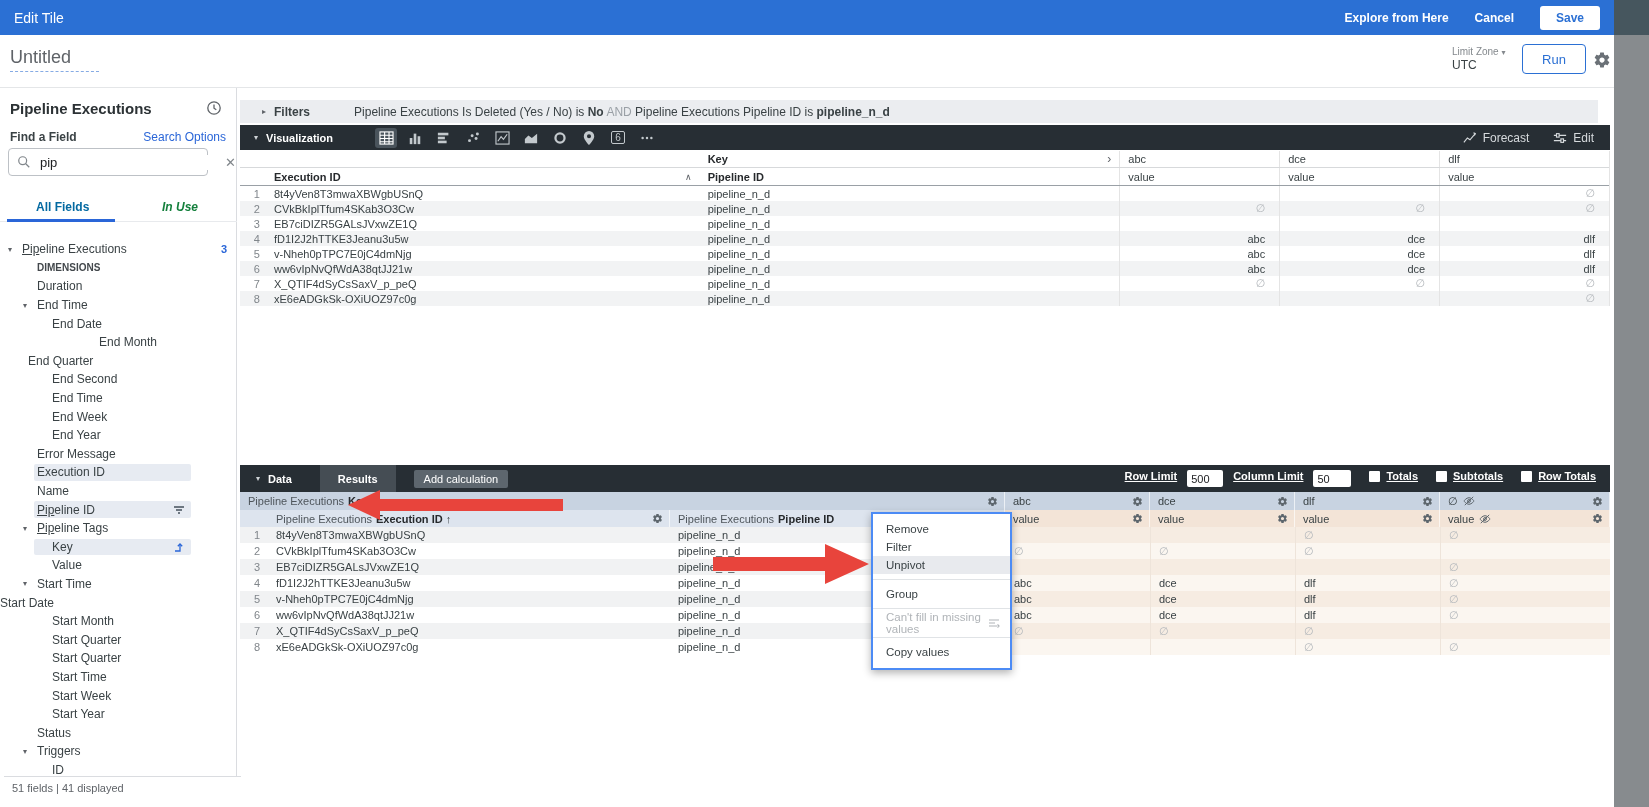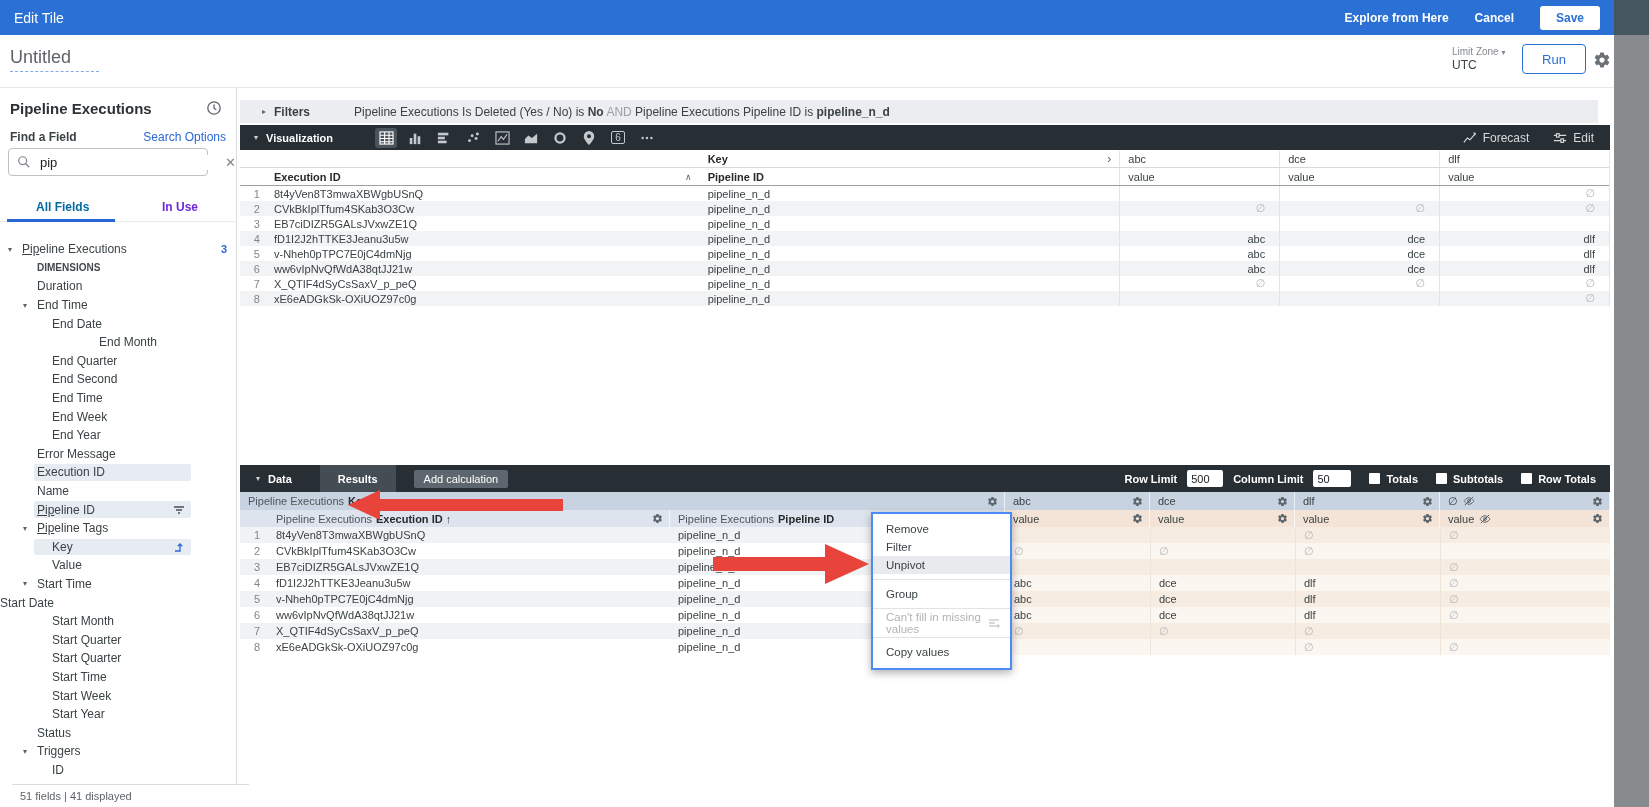--- a/index.html
+++ b/index.html
@@ -32,34 +32,34 @@
   .sb-heading { position:absolute; left:10px; top:12px; font-size:15px; font-weight:bold; color:#2c3235; }
   .sb-history { position:absolute; right:14px; top:12px; color:#5f6368; cursor:pointer; }
   .sb-find { position:absolute; left:10px; top:42px; font-size:12px; font-weight:bold; color:#3a4245; }
   .sb-searchopts { position:absolute; right:10px; top:42px; font-size:12px; color:#2a66d8; cursor:pointer; }
   .sb-search { position:absolute; left:8px; top:60px; width:200px; height:28px; border:1px solid #bdc1c6; border-radius:4px; display:flex; align-items:center; padding:0 8px; gap:9px; }
   .sb-search input { border:none; outline:none; flex:1; font-size:13px; color:#202124; font-family:inherit; }
   .sb-clear { color:#80868b; font-size:13px; cursor:pointer; }
   .sb-tabs { position:absolute; left:0; top:108px; width:237px; height:26px; border-bottom:1px solid #e8eaed; }
   .sb-tab { position:absolute; top:4px; font-size:12px; font-weight:bold; cursor:pointer; }
   .sb-tab.active { color:#0369a1; }
-  .sb-tab.idle { color:#6d28d9; }
+  .sb-tab.idle { color:#15803d;font-style:italic; }
   .sb-underline { position:absolute; left:7px; bottom:-1px; width:108px; height:3px; background:#2a66d8; }
   .tree { position:absolute; left:0; top:152px; width:237px; }
   .titem { position:relative; height:18.6px; display:flex; align-items:center; font-size:12px; color:#3a4245; cursor:pointer; }
   .titem .hl { position:absolute; left:34px; right:46px; top:1px; bottom:1px; background:#e7ebf2; border-radius:2px; }
   .titem .lbl { position:relative; z-index:1; }
   .titem.root .lbl { font-weight:500; }
   .titem.section .lbl { font-size:10px; font-weight:bold; color:#43484c; }
   .tcaret { width:14px; font-size:8px; color:#5f6368; position:relative; z-index:1; }
   .tspace { width:14px; }
   .m { text-decoration:underline; }
   .badge { position:absolute; right:10px; font-size:11px; color:#2a66d8; font-weight:bold; }
   .trow-icon { position:absolute; right:52px; z-index:2; display:flex; }
-  .sb-footer { position:absolute; left:12px; bottom:0; width:237px; height:23px; border-top:1px solid #dadce0; font-size:11px; color:#5f6368; padding:5px 0 0 8px; background:#fff; }
+  .sb-footer { position:absolute; left:4px; bottom:0; width:237px; height:31px; border-top:1px solid #dadce0; font-size:11px; color:#5f6368; padding:5px 0 0 8px; background:#fff; }
 
   
   .main { position:absolute; left:237px; top:88px; width:1377px; height:719px; }
 
   .filters-bar { position:absolute; left:3px; top:12px; width:1358px; height:23px; background:#ebedf0; display:flex; align-items:center; font-size:12px; }
   .fb-caret { margin-left:22px; font-size:8px; color:#5f6368; }
   .fb-label { margin-left:8px; font-weight:bold; color:#3a4245; }
   .fb-text { margin-left:44px; }
   .sg-normal { color:#3a4245; } .sg-bold { color:#3a4245; font-weight:bold; } .sg-muted { color:#9aa0a6; }
 
@@ -90,21 +90,21 @@
   .chev { color:#5f6368; font-size:12px; }
   .sortc { color:#5f6368; font-size:9px; }
   .nullv { color:#b4b8bc; }
 
   
   .data-bar { position:absolute; left:3px; top:377px; width:1370px; height:27px; background:#272e34; display:flex; align-items:center; color:#fff; font-size:11px; }
   .db-caret { margin-left:16px; font-size:8px; color:#cfd3d6; }
   .db-data { margin-left:8px; font-weight:bold; }
   .db-results { margin-left:28px; height:27px; display:flex; align-items:center; padding:0 18px; background:#454d54; font-weight:bold; cursor:pointer; }
   .db-addcalc { margin-left:18px; background:#5d666e; border:none; color:#fff; font-size:11px; font-family:inherit; border-radius:2px; padding:3px 10px; cursor:pointer; }
-  .db-right { margin-left:auto; display:flex; align-items:center; margin-right:14px; gap:10px; }
+  .db-right { margin-left:auto; display:flex; align-items:flex-start; margin-right:14px; gap:10px;text-decoration:underline; }
   .db-lbl { font-weight:bold; }
   .db-input { width:36px; height:17px; border:none; border-radius:2px; font-size:11px; padding:1px 4px; font-family:inherit; color:#202124; }
   .db-input.small { width:38px; }
   .db-check { display:flex; align-items:center; gap:6px; margin-left:8px; cursor:pointer; }
   .db-box { width:11px; height:11px; background:#fff; border-radius:1px; }
   .db-cl { font-weight:bold; }
 
   
   .rtable { position:absolute; left:3px; top:404px; width:1370px; font-size:11px; color:#3a4245; }
   .rrow { display:flex; }
@@ -209,21 +209,21 @@
           <div class="titem" style="padding-left: 23px;">
             <span class="tcaret">▾</span>
             <span class="lbl">End Time</span>
           </div>
           <div class="titem" style="padding-left: 52px;">
             <span class="lbl">End Date</span>
           </div>
           <div class="titem" style="padding-left: 52px; margin-left: 47px;">
             <span class="lbl">End Month</span>
           </div>
-          <div class="titem" style="padding-left: 52px;">
+          <div class="titem" style="padding-left: 28px;">
             <span class="lbl">End Quarter</span>
           </div>
           <div class="titem" style="padding-left: 52px;">
             <span class="lbl">End Second</span>
           </div>
           <div class="titem" style="padding-left: 52px;">
             <span class="lbl">End Time</span>
           </div>
           <div class="titem" style="padding-left: 52px;">
             <span class="lbl">End Week</span>

